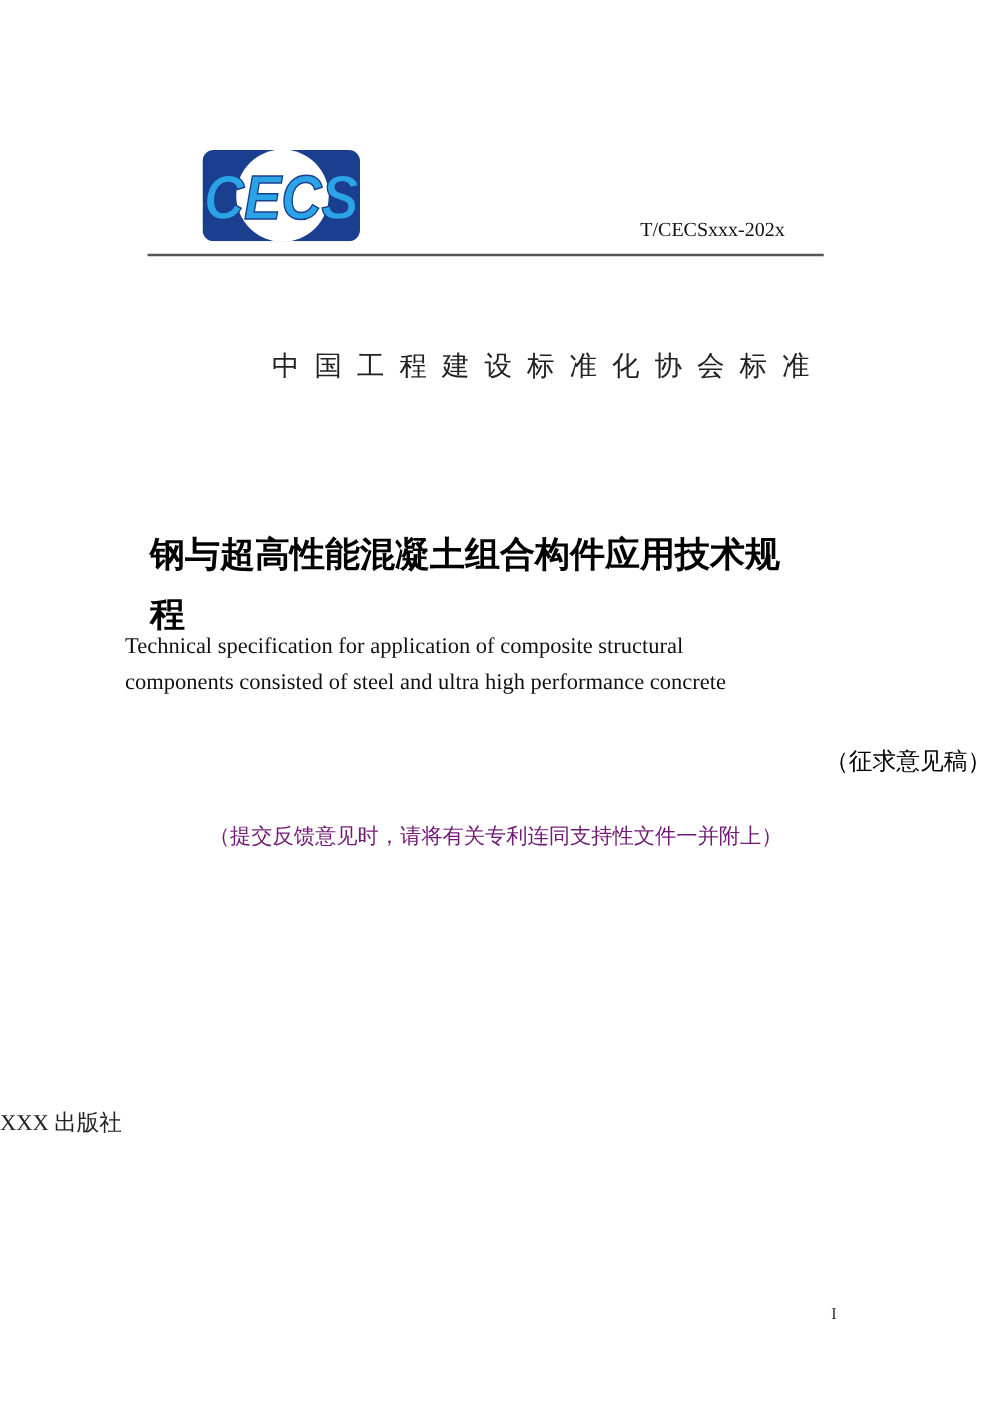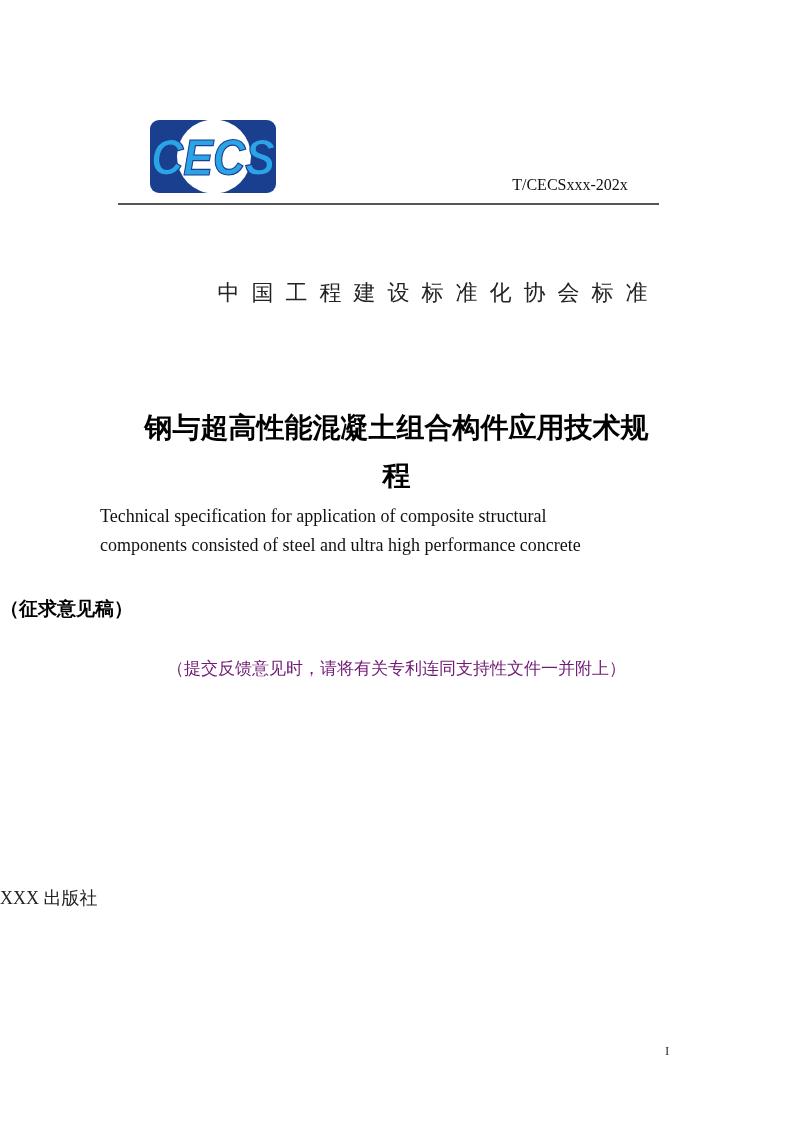--- a/index.html
+++ b/index.html
@@ -1,30 +1,30 @@
 <!DOCTYPE html>
 <html><head>
   <meta charset="utf-8">
   <style>
     html, body { margin: 0; padding: 0; background: #ffffff; }
     body { width: 793px; height: 1122px; position: relative; overflow: hidden;
            font-family: "DejaVu Serif", "Liberation Serif", serif; color: #111; }
     .abs { position: absolute; }
-    .logo { left: 150px; top: 120px; width: 126px; height: 79px; }
+    .logo { left: 162px; top: 120px; width: 126px; height: 79px; }
     .code { left: 480px; top: 176px; width: 180px; text-align: center;
             font-family: "Liberation Serif", serif; font-size: 16px; color: #111; }
     .rule { left: 118px; top: 203px; width: 541px; height: 2px; background: #555; }
     .org { left: 0; top: 278px; width: 793px; text-align: center; font-size: 22px;
            letter-spacing: 12px; color: #222; font-family: "DejaVu Sans", sans-serif; padding-left: 42px; }
-    .title { left: 120px; top: 404px; width: 553px; text-align: center; font-size: 28px;
+    .title { left: 120px; top: 420px; width: 553px; font-size: 28px;
              font-weight: bold; line-height: 48px; color: #000; font-family: "DejaVu Sans", sans-serif; }
     .entitle { left: 100px; top: 502px; width: 593px; text-align: left;
                font-family: Liberation Serif, serif; font-size: 18px; line-height: 29px; color: #111; }
-    .draft { left: 0; top: 596px; width: 793px; text-align: left; font-size: 19px;
-             font-weight: bold; color: #000; font-family: "DejaVu Sans", sans-serif; }
+    .draft { left: 0; top: 596px; width: 793px; text-align: right; font-size: 19px;
+             font-weight: normal; color: #000; font-family: "DejaVu Sans", sans-serif; }
     .note { left: 0; top: 657px; width: 793px; text-align: center; font-size: 17px; color: #701a75;
             font-family: "DejaVu Sans", sans-serif; }
     .publisher { left: 0; top: 886px; width: 793px; text-align: left; font-size: 18px; color: #222;
                  font-family: "Liberation Serif", serif; }
     .pagenum { left: 665px; top: 1043px; font-size: 13px; font-family: "Liberation Serif", serif; color: #333; }
   </style>
 </head>
 <body>
 
 <div class="abs logo">

